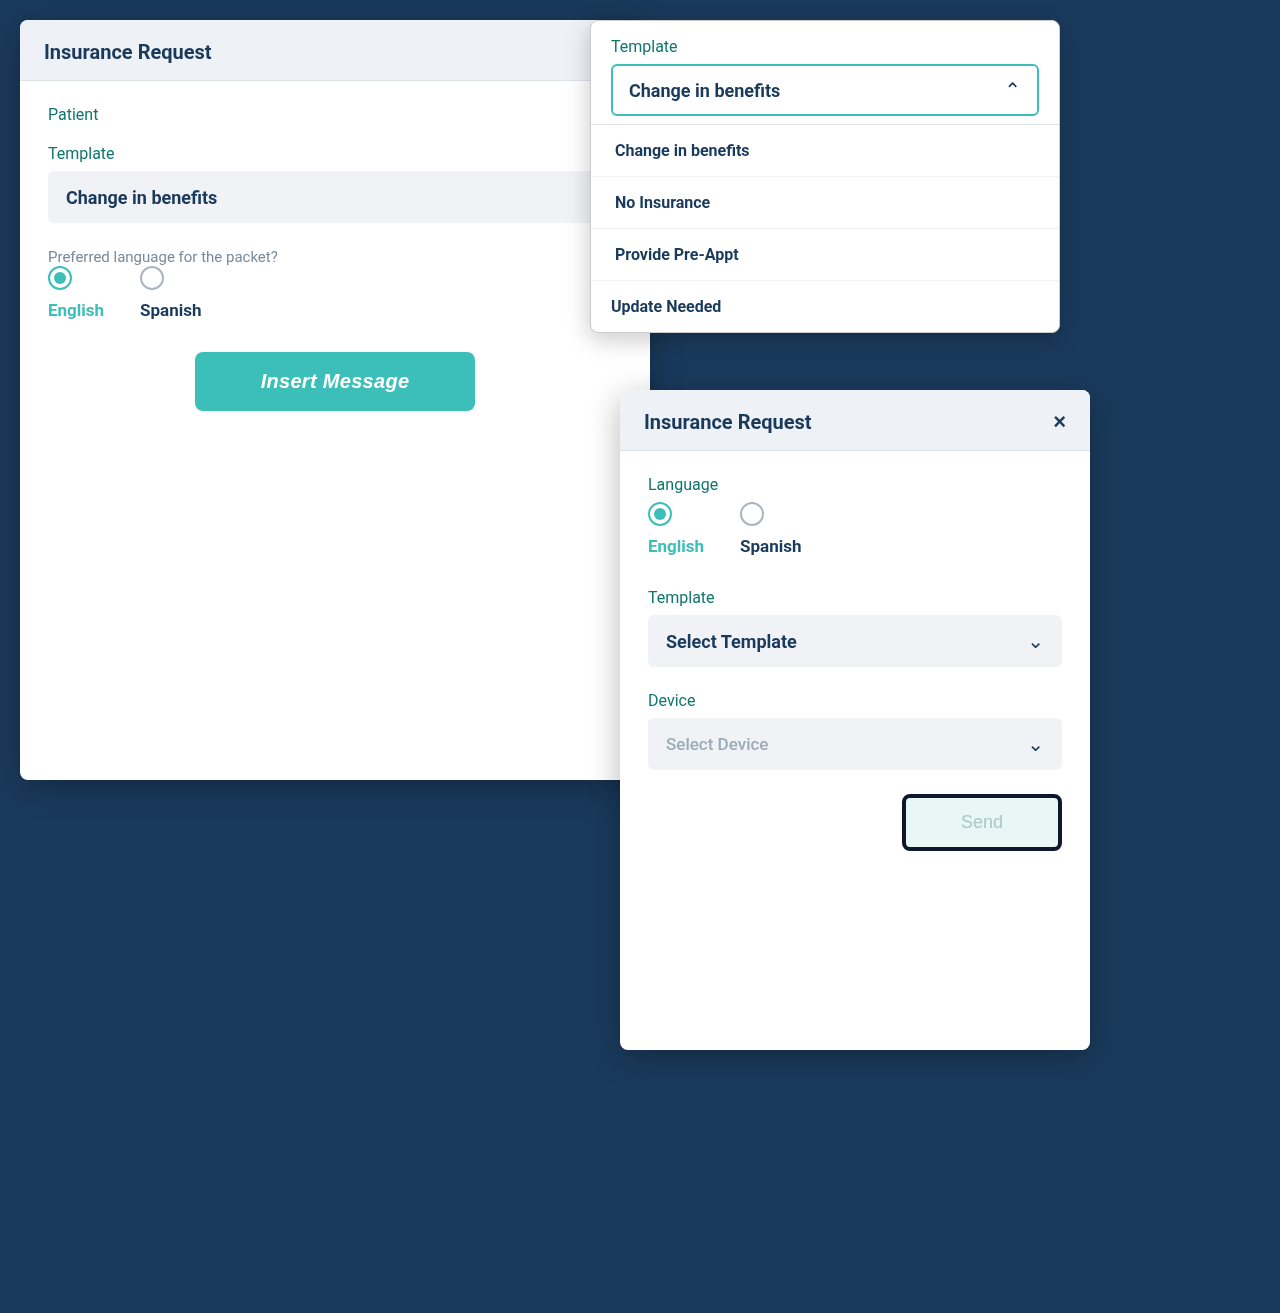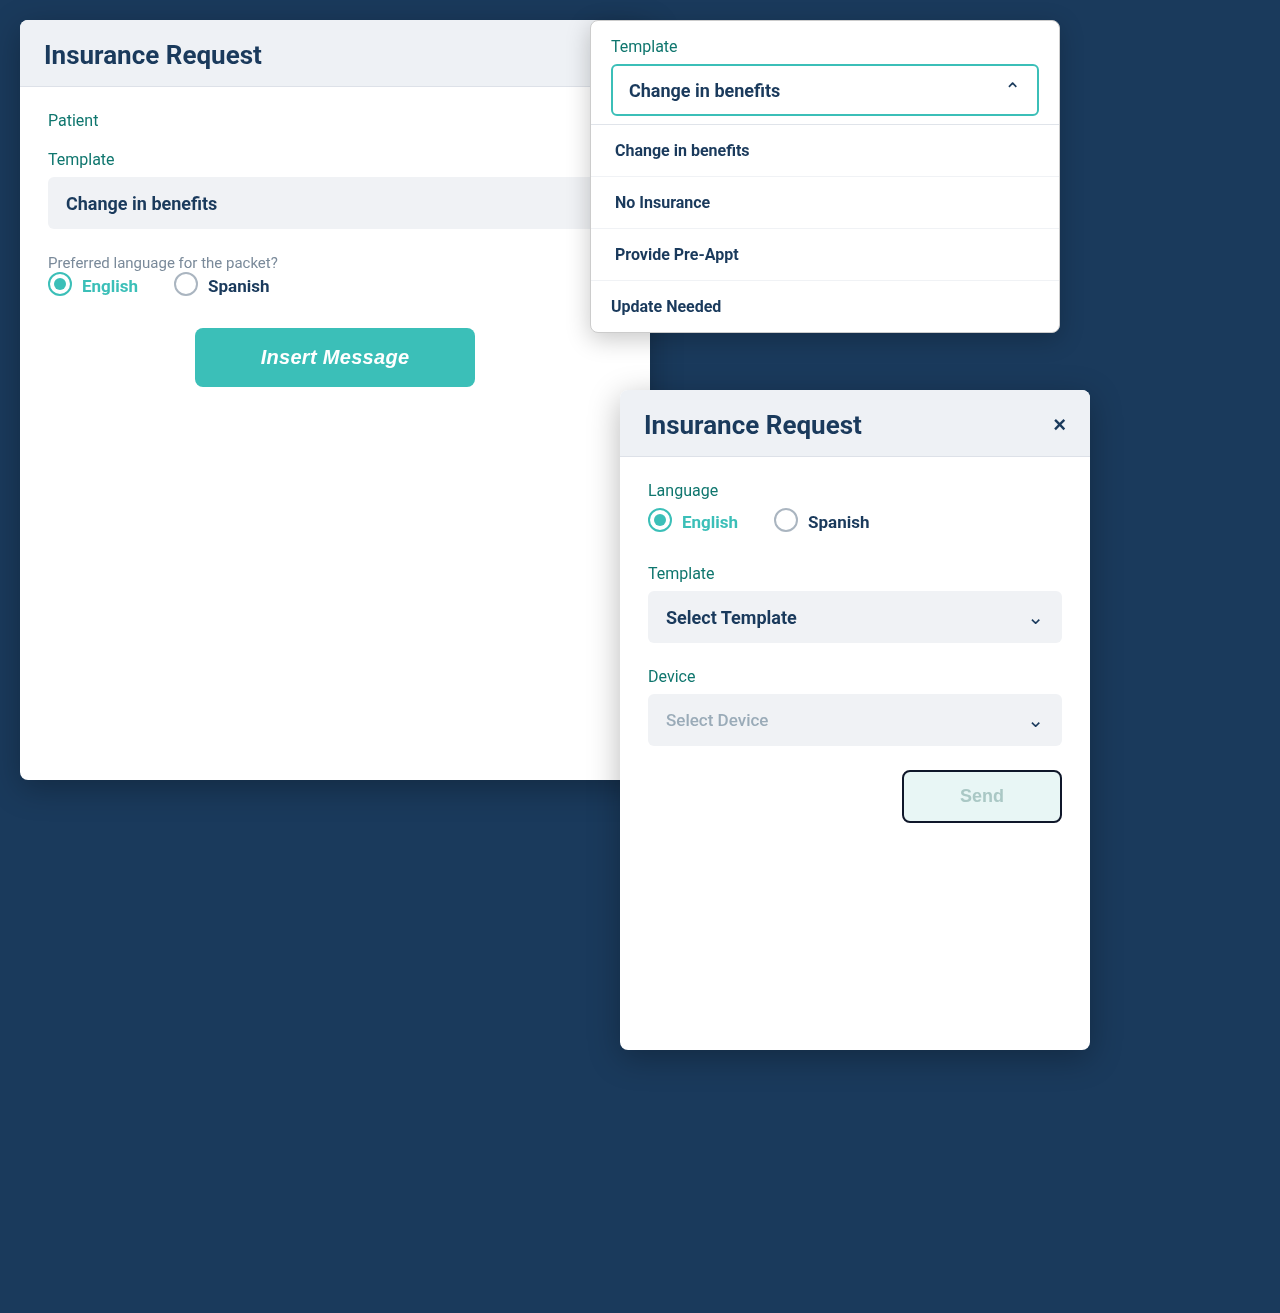--- a/index.html
+++ b/index.html
@@ -56,21 +56,21 @@
       background: #eef1f5;
       border-radius: 8px 8px 0 0;
       padding: 20px 24px 16px 24px;
       display: flex;
       align-items: center;
       justify-content: space-between;
       border-bottom: 1px solid #dde1e8;
     }
 
     .modal-title {
-      font-size: 26px;
+      font-size: 20px;
       font-weight: 700;
       color: #1a3a5c;
     }
 
     .close-btn {
       font-size: 22px;
       color: #1a3a5c;
       cursor: pointer;
       background: none;
       border: none;
@@ -138,23 +138,24 @@
 
     .radio-group {
       display: flex;
       align-items: center;
       gap: 36px;
       margin-bottom: 32px;
     }
 
     .radio-option {
       display: flex;
-      align-items: flex-end;
+      align-items: flex-start;
       gap: 10px;
       cursor: pointer;
+      flex-direction: column;
     }
 
     .radio-circle {
       width: 24px;
       height: 24px;
       border-radius: 50%;
       border: 2px solid #3bbfb8;
       display: flex;
       align-items: center;
       justify-content: center;
@@ -248,25 +249,25 @@
       padding-left: 20px;
     }
 
     
     .send-btn {
       display: block;
       width: 160px;
       margin: 8px 0 0 auto;
       background: #e8f6f5;
       color: #aac8c5;
-      border: 2px solid #0f172a;
+      border: 4px solid #0f172a;
       border-radius: 8px;
       padding: 14px 0;
       font-size: 18px;
-      font-weight: 700;
+      font-weight: 400;
       cursor: pointer;
       text-align: center;
     }
 
     .section-sep {
       margin-bottom: 20px;
     }
   </style>
 </head>
 <body>

